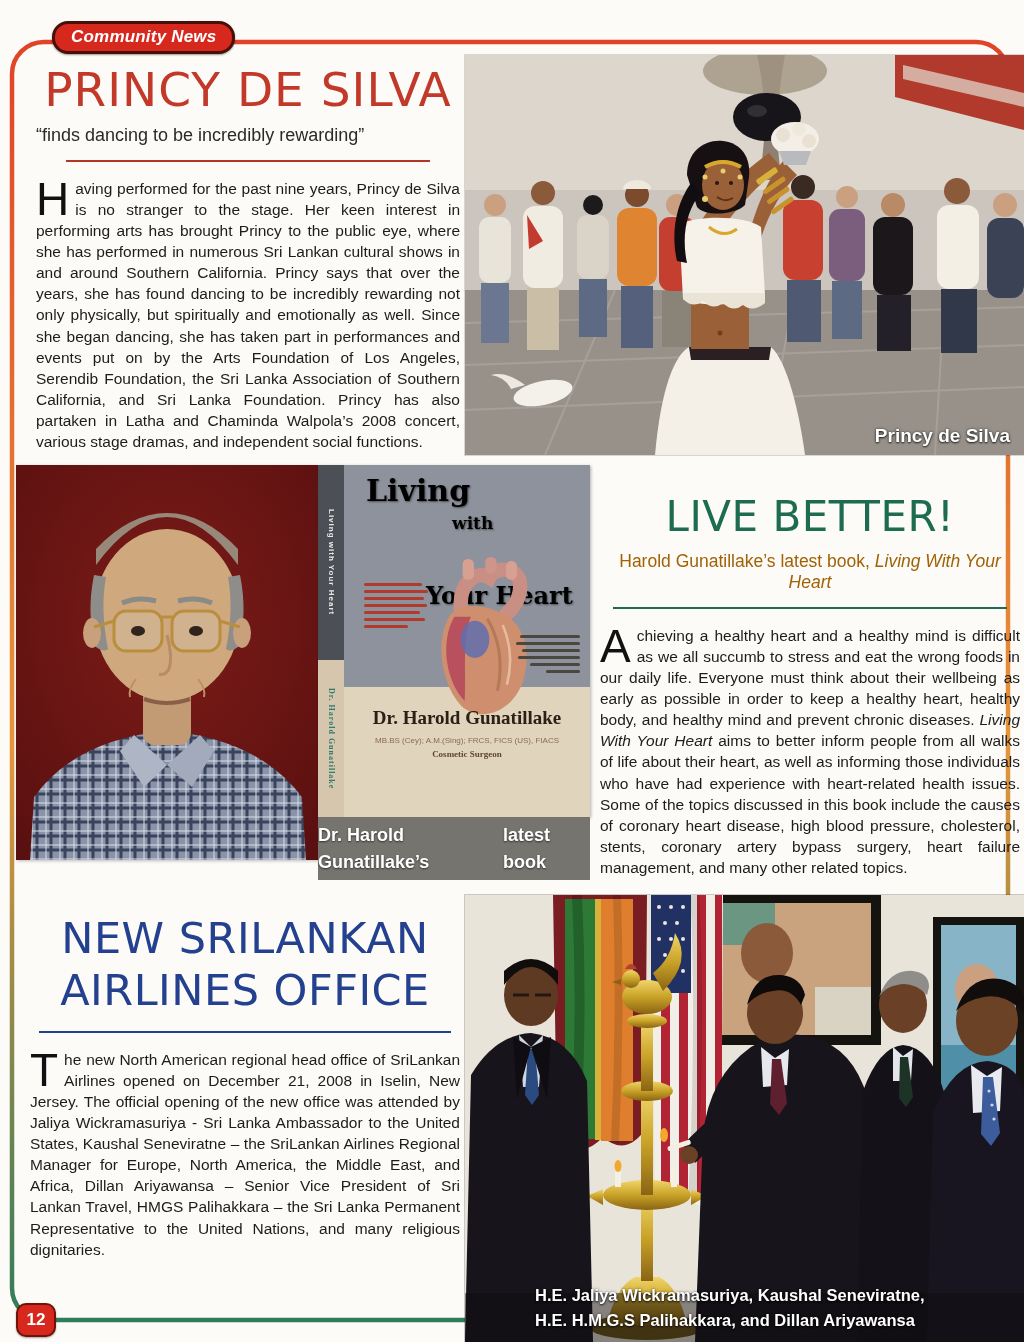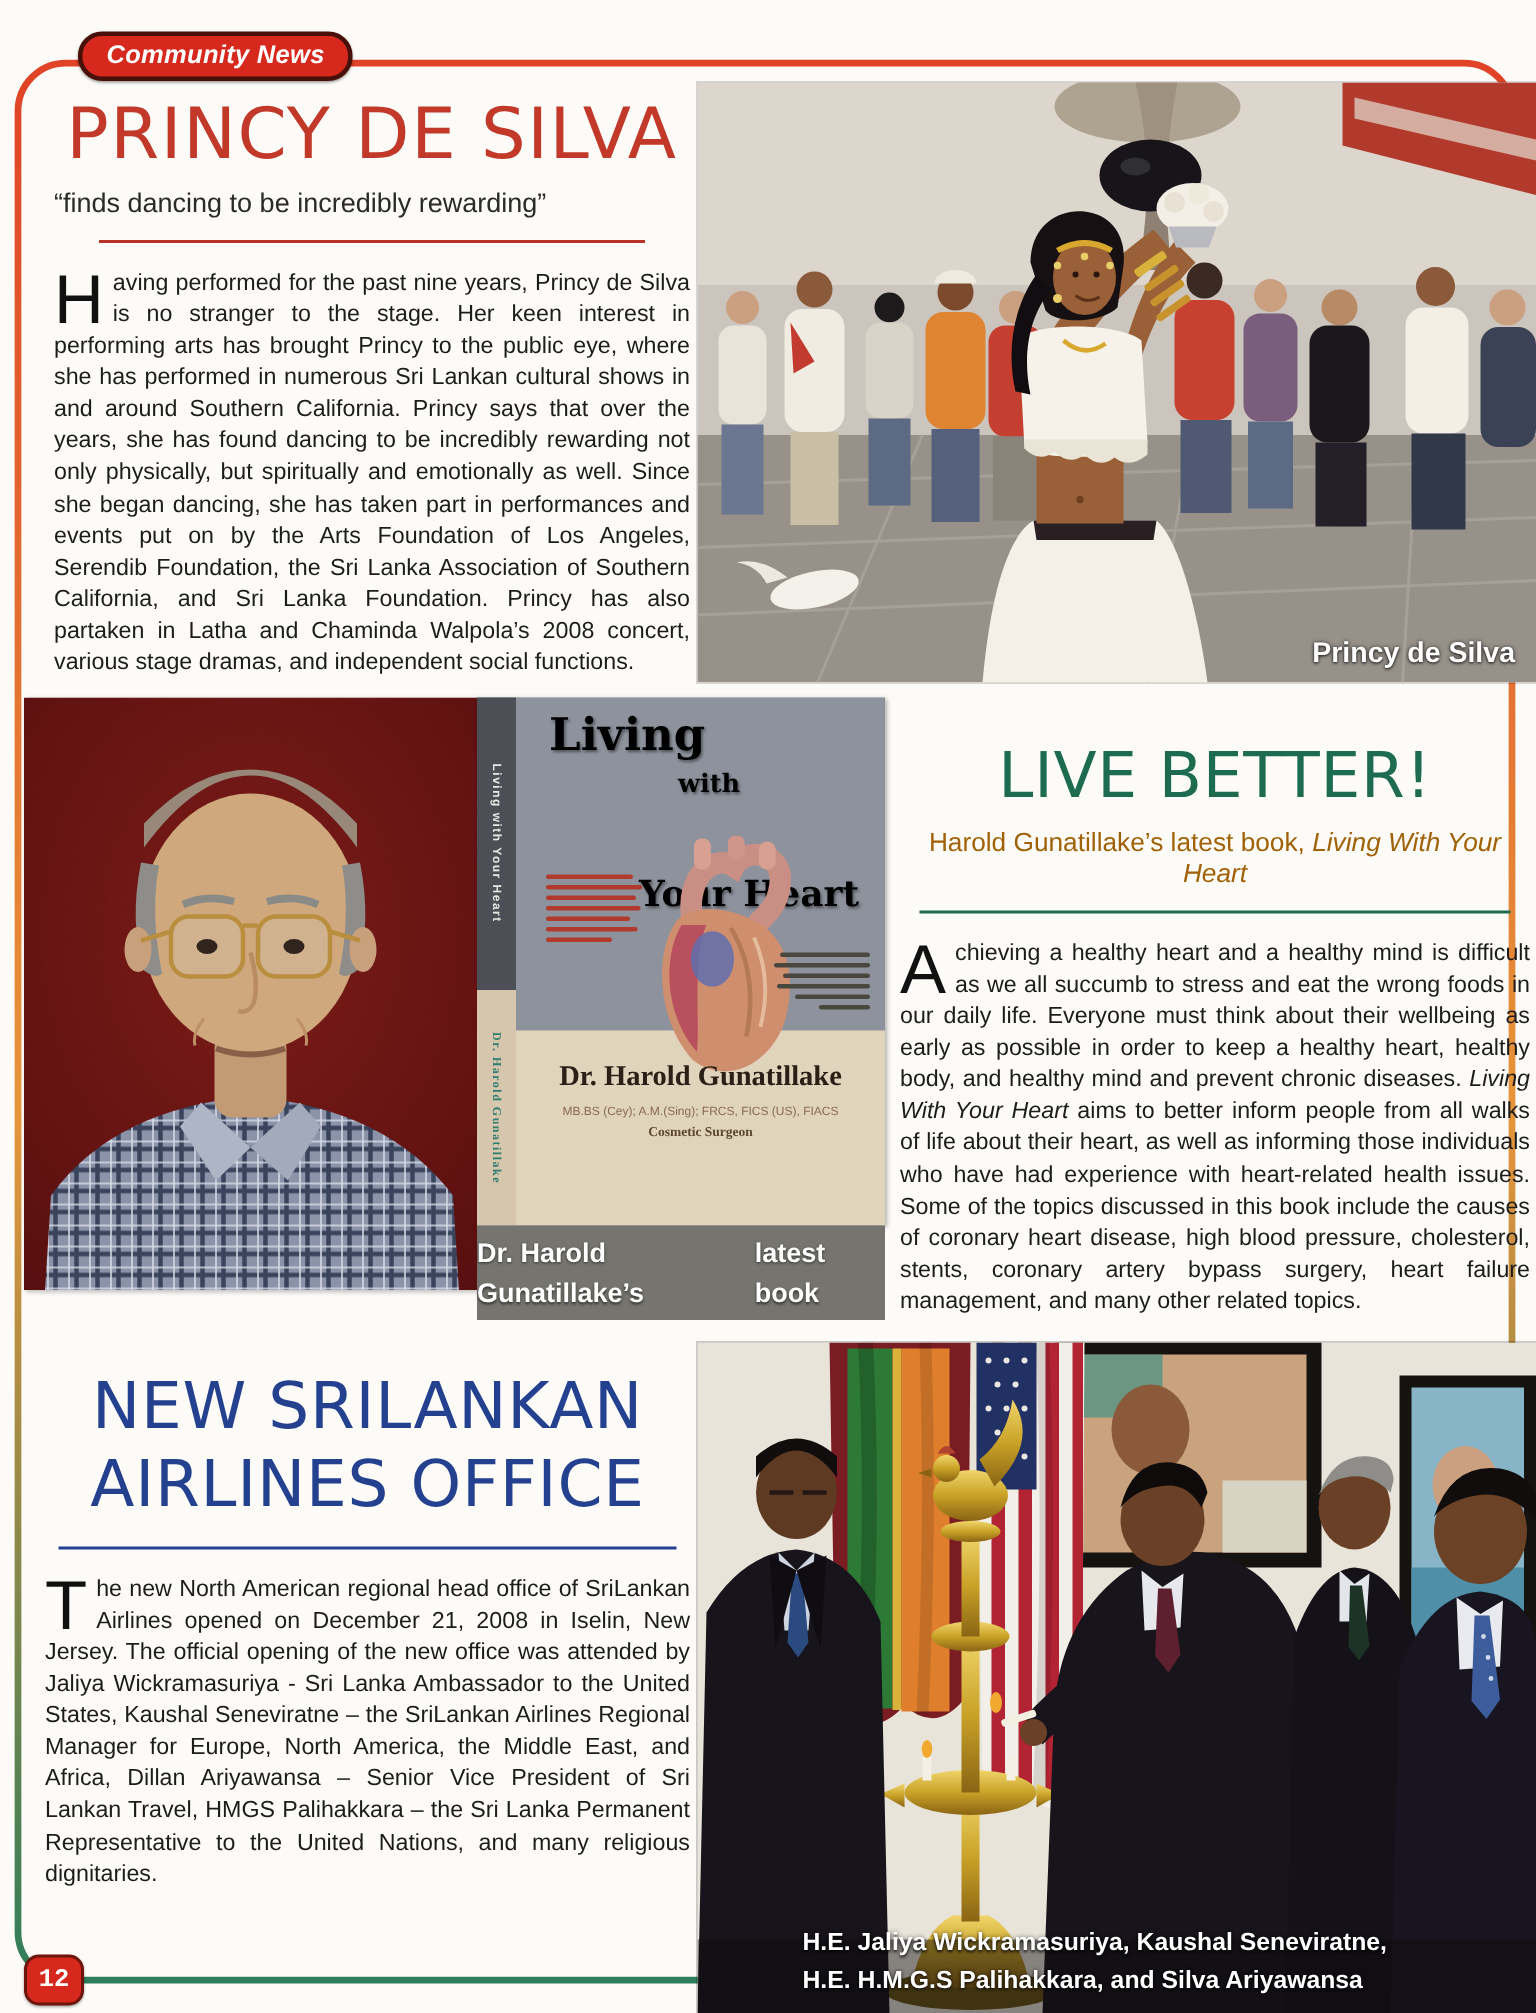--- a/index.html
+++ b/index.html
@@ -76,21 +76,21 @@
   .art2 .sub{margin-top:10px;text-align:center;font-size:17.5px;color:#a16207;}
   .art2 .sub .it{font-style:italic;}
   
   .art3{position:absolute;left:30px;top:912px;width:430px;z-index:2;}
   .art3 h2{margin:0;text-align:center;font-size:43px;font-weight:400;line-height:1.22;
            font-family:"DejaVu Sans",sans-serif;color:var(--airlines-title,#24418f);letter-spacing:.5px;}
   
   .pagenum{position:absolute;left:16px;top:1303px;z-index:6;background:var(--badge-red,#d7281d);
            border:2px solid #6e140b;border-radius:10px;width:36px;height:30px;display:flex;
            align-items:center;justify-content:center;color:#fff;font-weight:bold;font-size:17px;
-           box-shadow:0 1px 2px rgba(0,0,0,.35);font-family:Liberation Mono, monospace;}
+           box-shadow:0 1px 2px rgba(0,0,0,.35);}
   .it{font-style:italic;}
 </style>
 </head>
 <body>
 
 <div class="page">
 
   <svg class="border-frame" viewBox="0 0 1024 1342">
     <defs>
       <linearGradient id="bgrad" x1="0" y1="0" x2="0" y2="1">
@@ -429,19 +429,19 @@
           <path d="M518,182 l10,0 7,56 -9,13 -10,-12 Z" fill="#3c5c9c"></path>
           <circle cx="524" cy="196" r="1.6" fill="#cfd8ea"></circle>
             <circle cx="527" cy="210" r="1.6" fill="#cfd8ea"></circle>
             <circle cx="529" cy="224" r="1.6" fill="#cfd8ea"></circle>
         </g>
       </g>
       <rect y="398" width="559" height="49" fill="#0d0b0d" opacity="0.45"></rect>
     </svg>
     <figcaption class="ph-caption">
       <div>H.E. Jaliya Wickramasuriya, Kaushal Seneviratne,</div>
-      <div>H.E. H.M.G.S Palihakkara, and Silva Ariyawansa</div>
+      <div>H.E. H.M.G.S Palihakkara, and Dillan Ariyawansa</div>
     </figcaption>
   </figure>
 
   <div class="pagenum">12</div>
 
 </div>
 
 </body></html>

